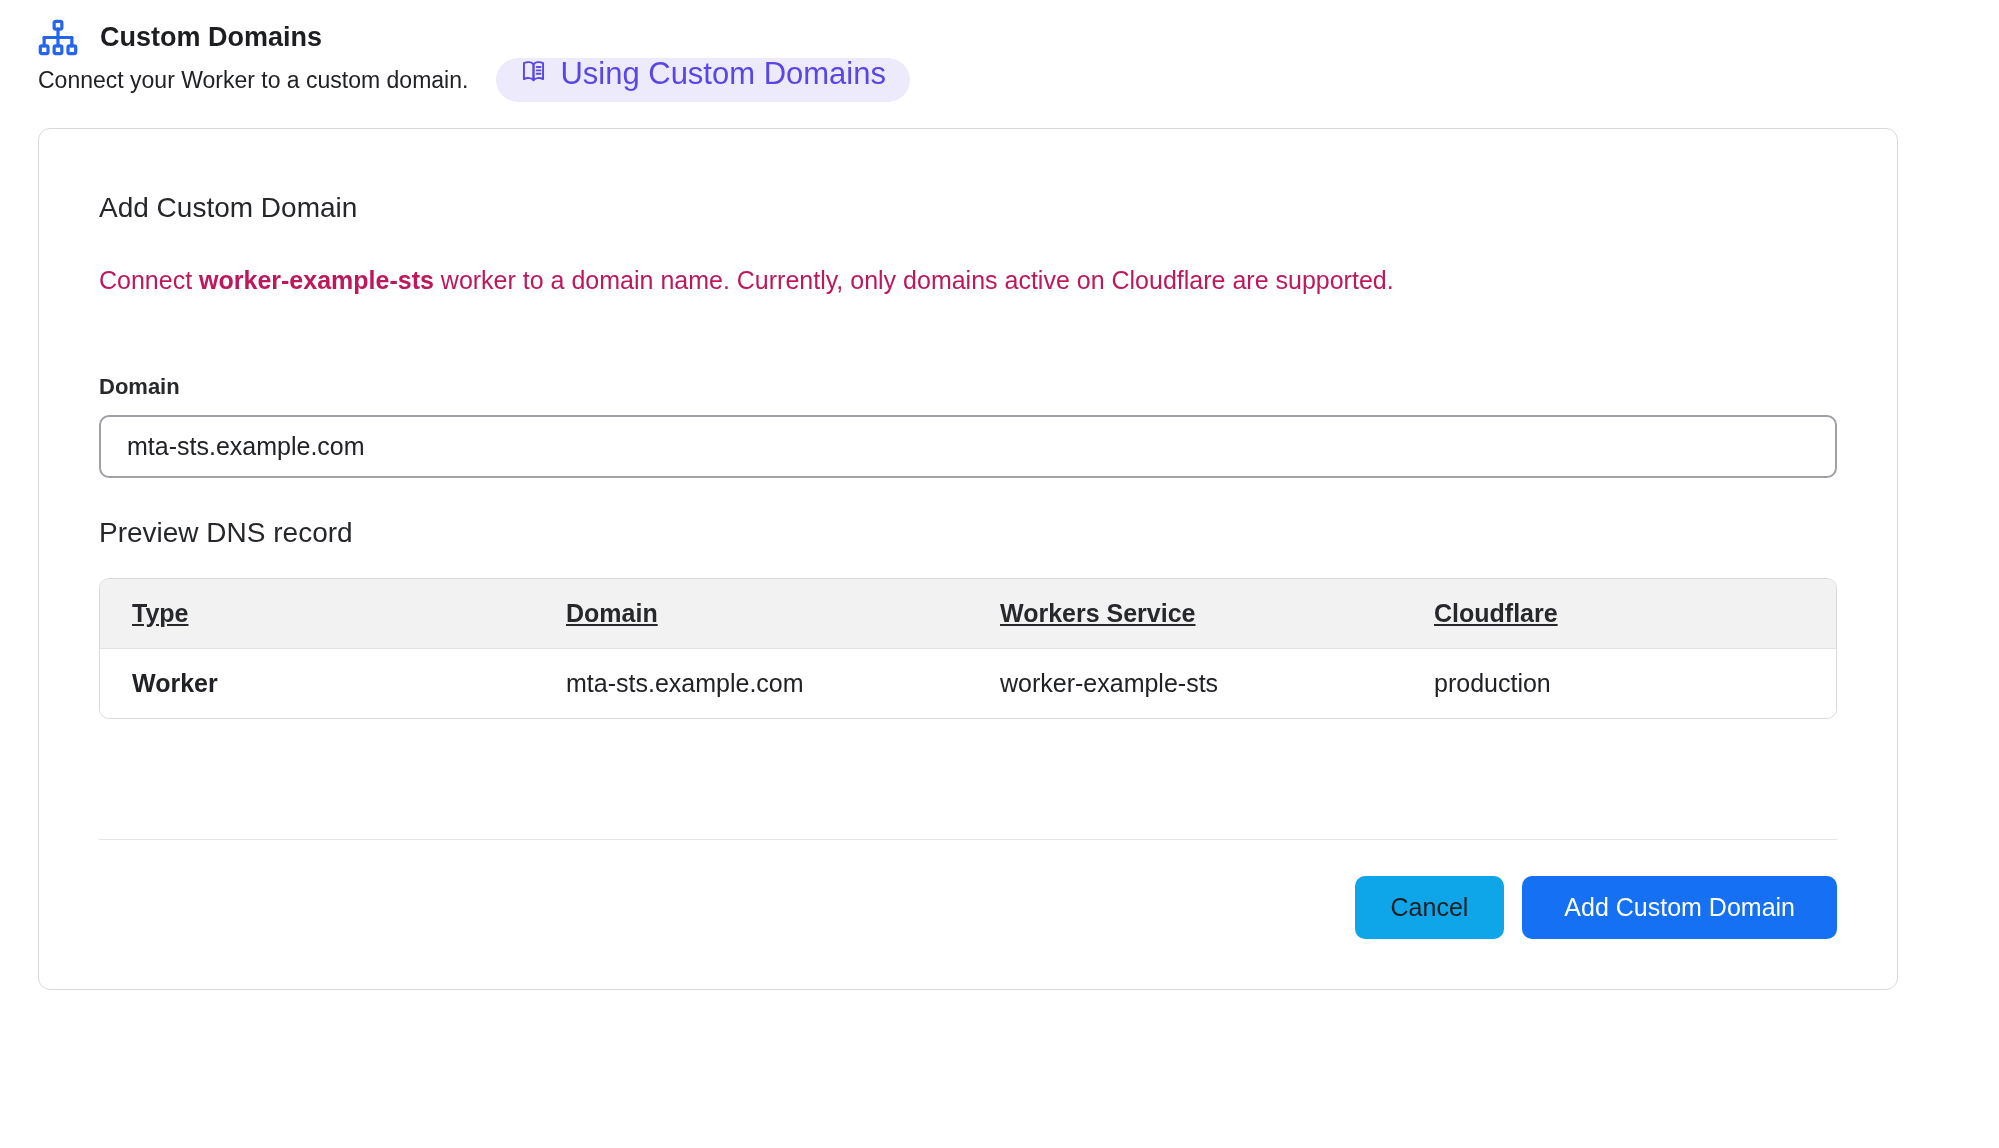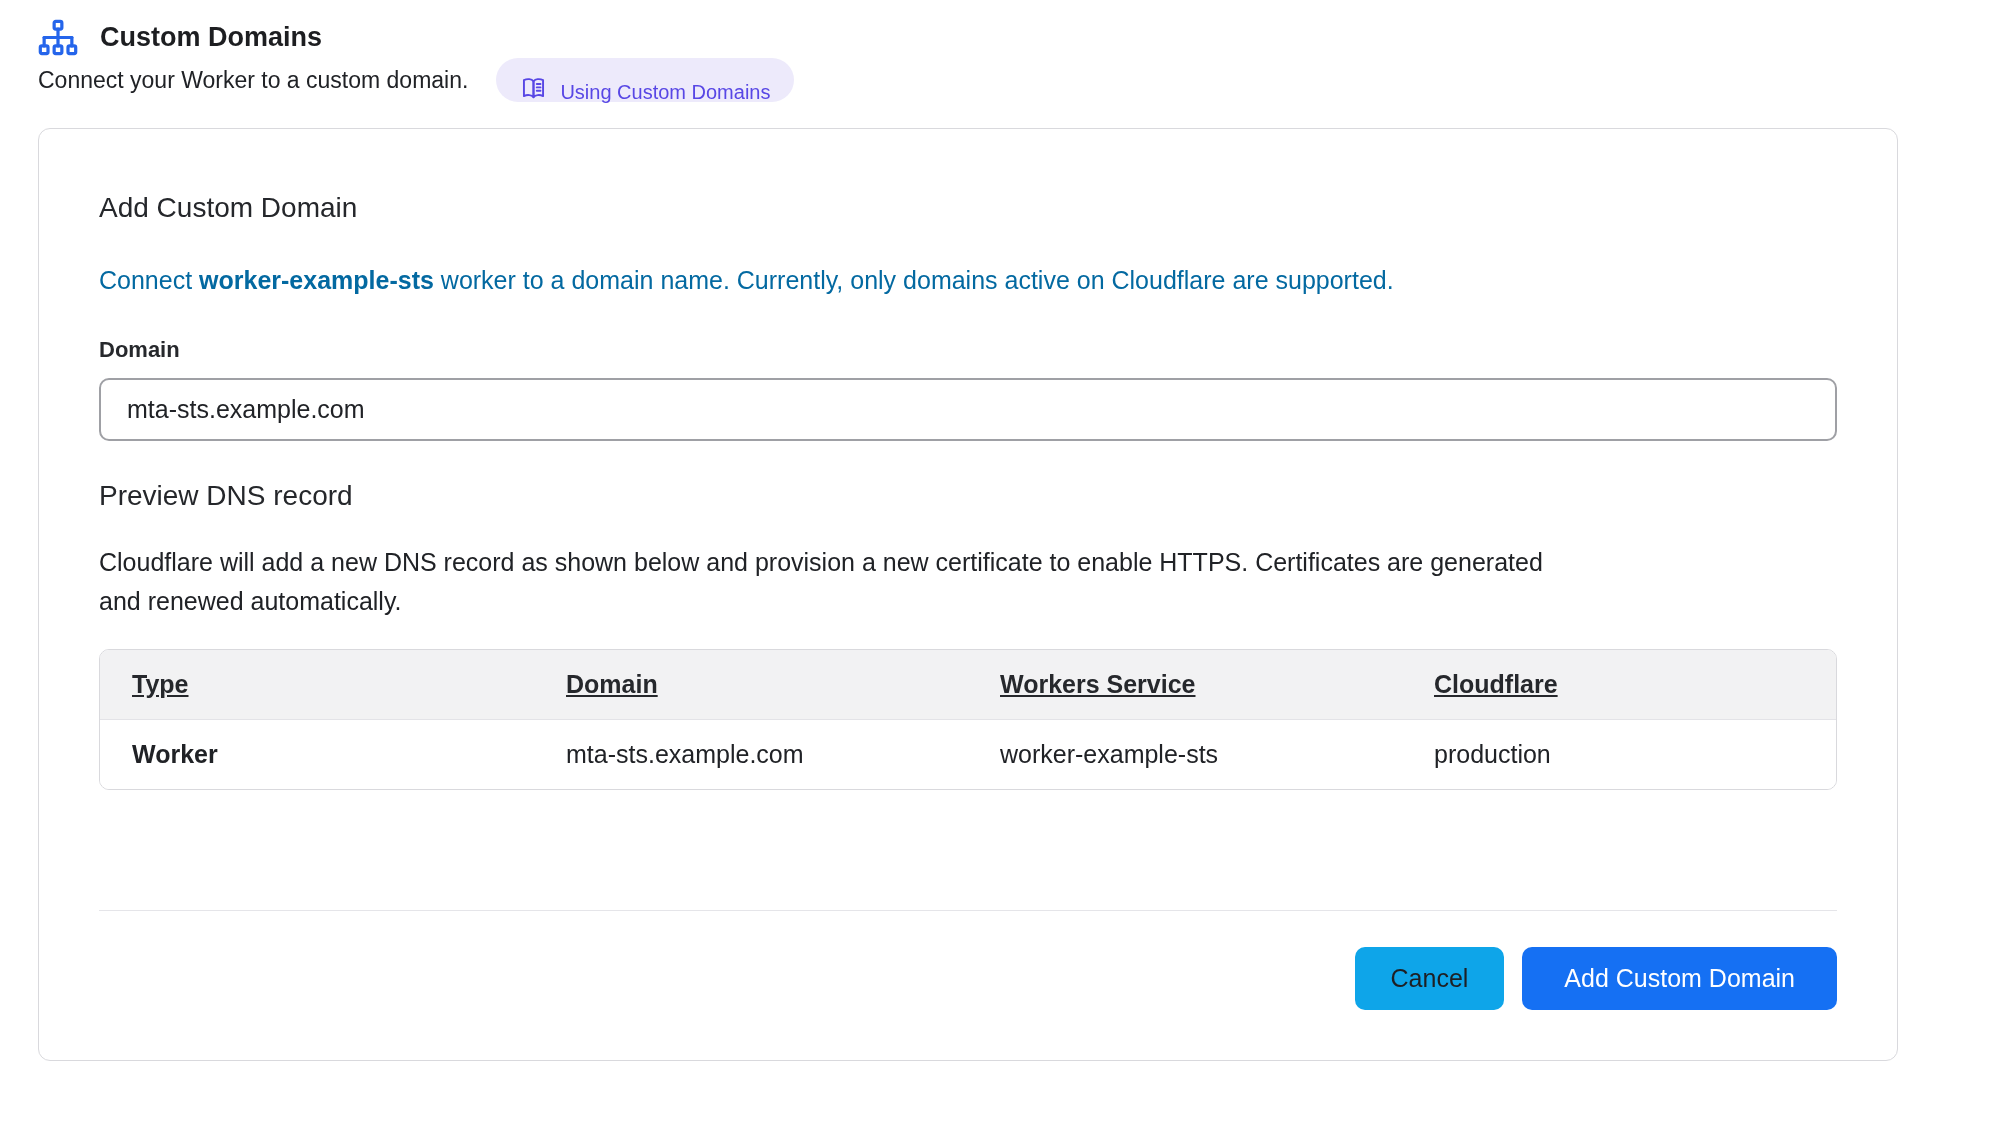--- a/index.html
+++ b/index.html
@@ -14,38 +14,38 @@
   .content { margin-left: 38px; width: 1860px; }
 
   
   .header-row { display: flex; align-items: center; gap: 22px; padding-top: 36px; height: 38px; }
   .header-row h1 { font-size: 27px; font-weight: 700; color: #1d1e21; margin: 0; line-height: 38px; }
   .sitemap-icon svg { display: block; }
 
   .sub-row { display: flex; align-items: center; gap: 28px; margin-top: 20px; height: 44px; }
   .subtitle { font-size: 23px; color: #202226; }
   .docs-badge {
-    display: inline-flex; align-items: flex-end; gap: 13px;
+    display: inline-flex; align-items: flex-start; gap: 13px;
     background: #edeafb; color: #5847e5;
-    font-size: 20px; line-height: 1;
+    font-size: 31px; line-height: 1;
     border-radius: 24px; padding: 0 24px; height: 44px;
     cursor: pointer; text-decoration: none;
   }
   .docs-badge svg { display: block; }
 
   
   .card {
     margin-top: 26px;
     border: 1.5px solid #d9d9dd;
     border-radius: 12px;
     background: #fff;
     padding: 62px 60px 50px 60px;
   }
   .card h2 { font-size: 28px; font-weight: 400; color: #25272b; margin: 0 0 38px 0; line-height: 34px; }
-  .intro { font-size: 25px; line-height: 34px; margin: 0 0 39px 0; color: #0369a1; }
+  .intro { font-size: 25px; line-height: 34px; margin: 0 0 76px 0; color: #be185d; }
   .intro .worker-name { font-weight: 700; }
 
   .field-label { display: block; font-size: 22px; font-weight: 700; color: #26282c; line-height: 28px; }
   .domain-input {
     margin-top: 14px; width: 100%; height: 63px;
     border: 2px solid #9fa0a5; border-radius: 10px;
     font-size: 25px; font-family: inherit; color: #202226;
     padding: 0 26px; background: #fff; outline: none;
   }
 
@@ -125,21 +125,20 @@
   <div class="card">
 
     <h2>Add Custom Domain</h2>
 
     <p class="intro"><span>Connect </span><span class="worker-name">worker-example-sts</span><span> worker to a domain name. Currently, only domains active on Cloudflare are supported.</span></p>
 
     <label class="field-label">Domain</label>
     <input class="domain-input" type="text" value="mta-sts.example.com" style="">
 
     <h2 class="preview-heading">Preview DNS record</h2>
-    <p class="preview-desc">Cloudflare will add a new DNS record as shown below and provision a new certificate to enable HTTPS. Certificates are generated and renewed automatically.</p>
 
     <table class="dns-table">
       <colgroup>
           <col>
           <col>
           <col>
           <col>
         </colgroup>
       <thead>
         <tr>

